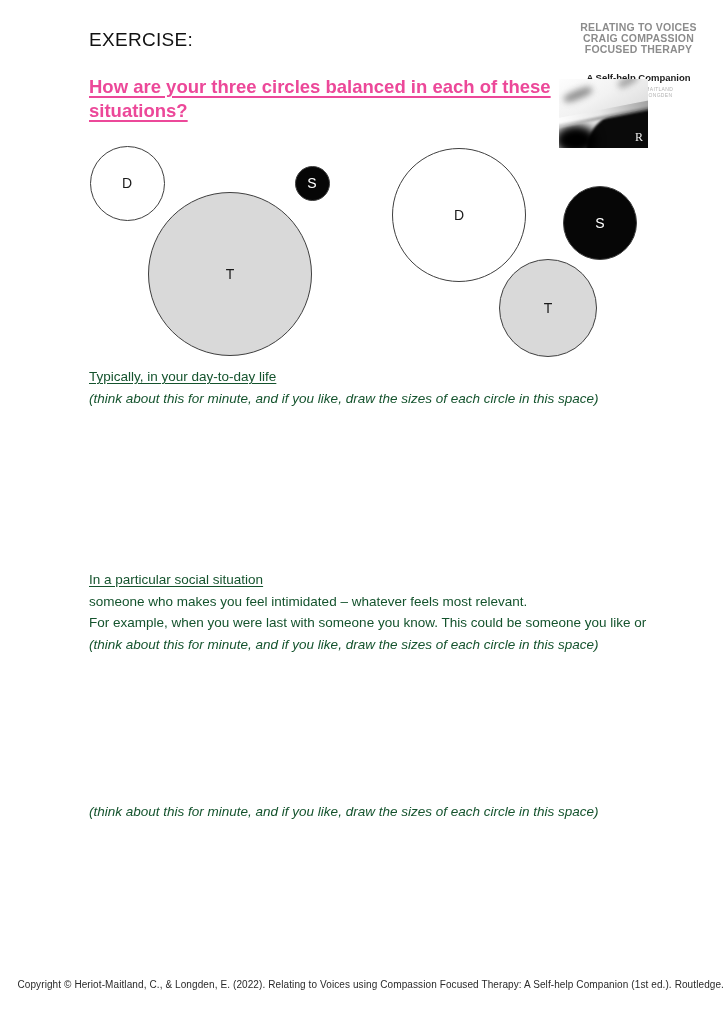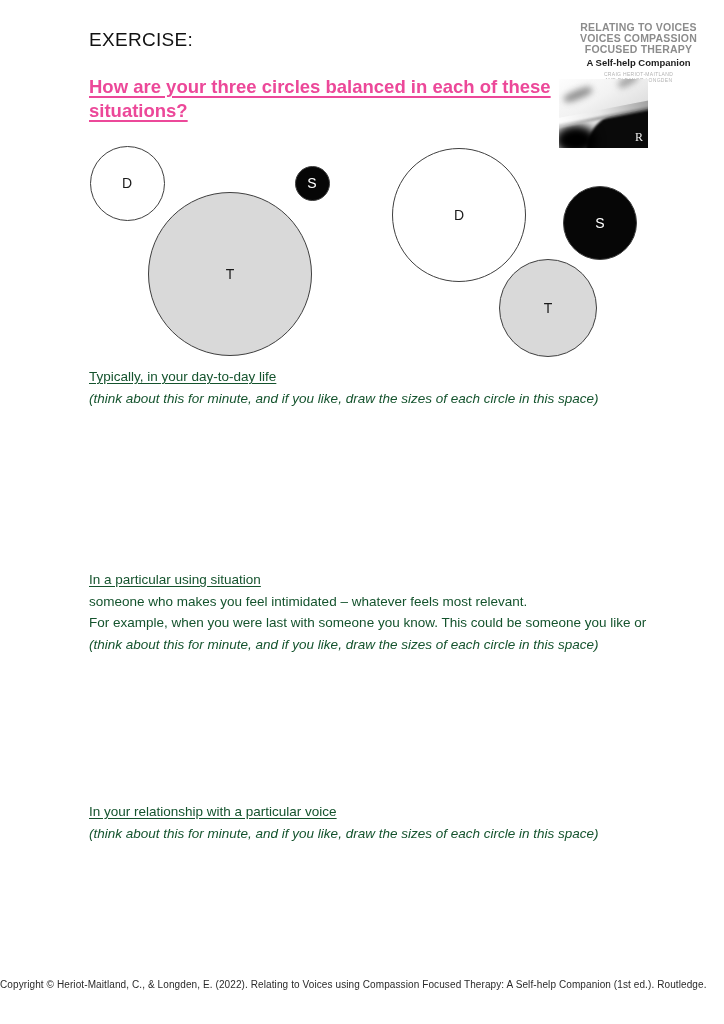--- a/index.html
+++ b/index.html
@@ -25,21 +25,21 @@
     color:#ec4899;
   }
 
   
   .brand { position:absolute; left:553px; top:22px; width:171px; text-align:center; }
   .brand-title div {
     font-size:10.5px; font-weight:bold; line-height:10.8px;
     color:#8c8c8c; letter-spacing:.2px;
   }
   .brand-subtitle {
-    margin-top:3px; font-size:9.5px; font-weight:bold; color:#1c1c1c;
+    margin-top:18px; font-size:9.5px; font-weight:bold; color:#1c1c1c;
   }
   .brand-authors { margin-top:3px; }
   .brand-authors div { font-size:5px; line-height:6px; color:#b3b3b3; letter-spacing:.3px; }
 
   
   .cover {
     position:absolute; left:559px; top:79px; width:89px; height:69px;
     background:linear-gradient(150deg,#fdfdfd 0%,#f2f2f2 35%,#dcdcdc 65%,#c9c9c9 100%);
     overflow:hidden;
   }
@@ -88,35 +88,35 @@
   
   .section { position:absolute; left:89px; width:560px; font-size:13.5px; line-height:21.7px; color:#14532d; }
   .sec-heading { text-decoration:underline; text-underline-offset:2px; }
   .sec-note { font-style:italic; }
 
   .drawing-space { position:absolute; left:89px; width:545px; }
 
   
   .footer {
     position:absolute; left:0; top:979px; width:724px;
-    text-align:left; font-size:10px; color:#2a2a2a; letter-spacing:.1px;
+    text-align:right; font-size:10px; color:#2a2a2a; letter-spacing:.1px;
   }
 </style>
 </head>
 <body>
 
 <div class="page">
 
   <div class="exercise-label">EXERCISE:</div>
   <h1 class="page-title">How are your three circles balanced in each of these situations?</h1>
 
   <div class="brand">
     <div class="brand-title">
       <div>RELATING TO VOICES</div>
-      <div>VOICES COMPASSION</div>
+      <div>CRAIG COMPASSION</div>
       <div>FOCUSED THERAPY</div>
     </div>
     <div class="brand-subtitle">A Self-help Companion</div>
     <div class="brand-authors">
       <div>CRAIG HERIOT-MAITLAND</div>
       <div>AND ELEANOR LONGDEN</div>
     </div>
   </div>
 
   <div class="cover">
@@ -152,28 +152,27 @@
       </div>
     </div>
 
   <div class="section" style="top:366px">
     <div class="sec-heading">Typically, in your day-to-day life</div>
     <div class="sec-note">(think about this for minute, and if you like, draw the sizes of each circle in this space)</div>
   </div>
   <div class="drawing-space" style="top:415px; height:150px;"></div>
 
   <div class="section" style="top:569px">
-    <div class="sec-heading">In a particular using situation</div>
+    <div class="sec-heading">In a particular social situation</div>
     <div class="sec-body">someone who makes you feel intimidated – whatever feels most relevant.</div>
     <div class="sec-body">For example, when you were last with someone you know. This could be someone you like or</div>
     <div class="sec-note">(think about this for minute, and if you like, draw the sizes of each circle in this space)</div>
   </div>
   <div class="drawing-space" style="top:660px; height:135px;"></div>
 
   <div class="section" style="top:801px">
-    <div class="sec-heading">In your relationship with a particular voice</div>
     <div class="sec-note">(think about this for minute, and if you like, draw the sizes of each circle in this space)</div>
   </div>
   <div class="drawing-space" style="top:850px; height:120px;"></div>
 
   <div class="footer">Copyright © Heriot-Maitland, C., &amp; Longden, E. (2022). Relating to Voices using Compassion Focused Therapy: A Self-help Companion (1st ed.). Routledge.</div>
 
 </div>
 
 </body></html>

